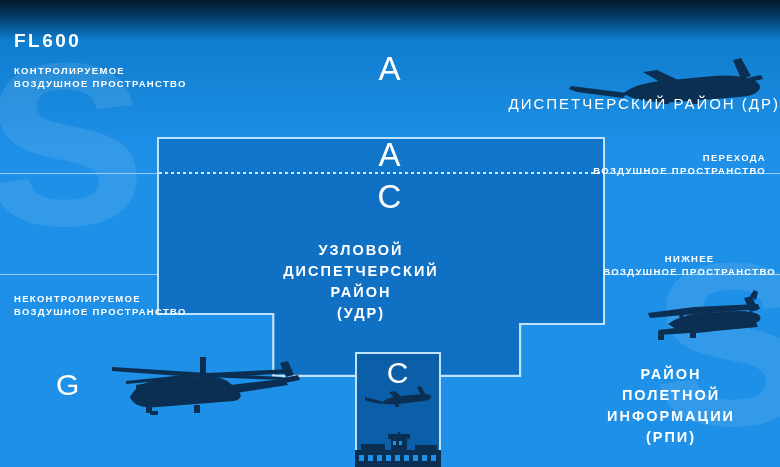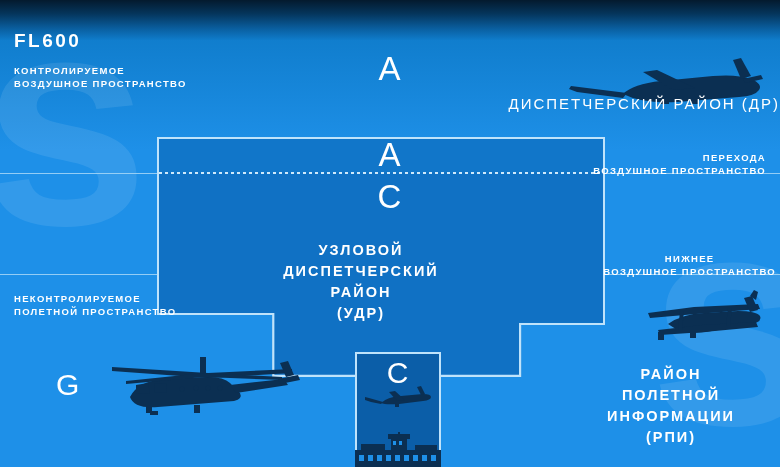--- a/index.html
+++ b/index.html
@@ -238,21 +238,21 @@
         <rect x="44" y="9" width="3" height="4"></rect>
       </g>
     </svg>
   </div>
 
   <div class="fl fl600">FL600</div>
 
   <div class="side-lbl lbl-ctrl">КОНТРОЛИРУЕМОЕ
 ВОЗДУШНОЕ ПРОСТРАНСТВО</div>
   <div class="side-lbl lbl-unctrl">НЕКОНТРОЛИРУЕМОЕ
-ПОЛЕТНОЙ ПРОСТРАНСТВО</div>
+ВОЗДУШНОЕ ПРОСТРАНСТВО</div>
 
   <div class="side-lbl lbl-upper">ПЕРЕХОДА
 ВОЗДУШНОЕ ПРОСТРАНСТВО</div>
   <div class="side-lbl lbl-lower">НИЖНЕЕ
 ВОЗДУШНОЕ ПРОСТРАНСТВО</div>
 
   <div class="class-letter letter-a-top">А</div>
   <div class="class-letter letter-a-mid">А</div>
   <div class="class-letter letter-c-mid">С</div>
   <div class="class-letter letter-c-ctr">С</div>

